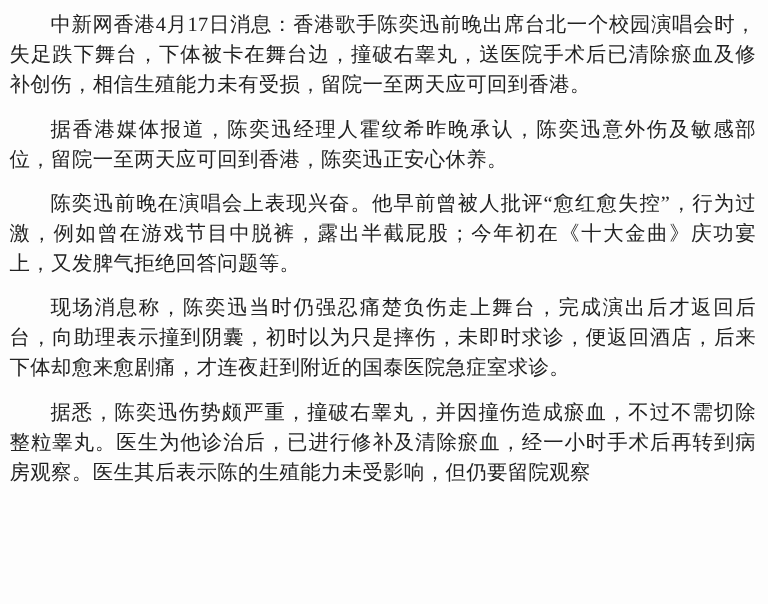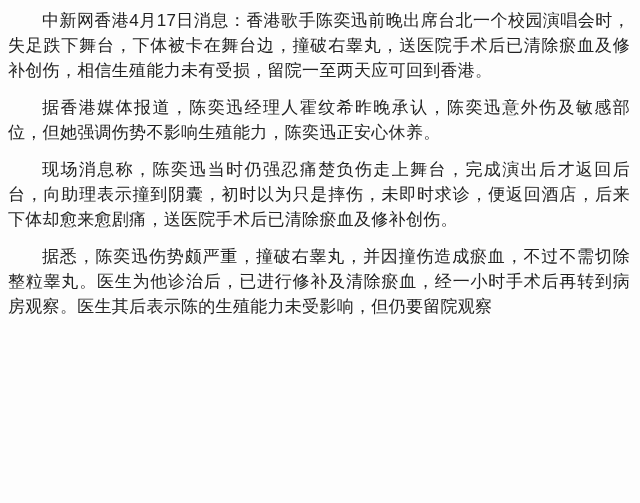--- a/index.html
+++ b/index.html
@@ -8,21 +8,21 @@
     background: #e8e8e8;
   }
   .page {
     position: relative;
     width: 640px;
     height: 503px;
     box-sizing: border-box;
     background: #fdfdfd;
     overflow: hidden;
     padding: 8px 10px 18px 8px;
-    font-family: Liberation Sans, sans-serif;
+    font-family: Liberation Serif, serif;
   }
   .article {
     width: 100%;
   }
   .para {
     margin: 0 0 12px 0;
     font-size: 17px;
     line-height: 25px;
     color: #222222;
     text-indent: 2em;
@@ -30,17 +30,18 @@
     letter-spacing: 0.3px;
     word-break: break-all;
   }
 </style>
 </head>
 <body>
 
 <div class="page">
   <div class="article">
     <p class="para">中新网香港4月17日消息：香港歌手陈奕迅前晚出席台北一个校园演唱会时，失足跌下舞台，下体被卡在舞台边，撞破右睾丸，送医院手术后已清除瘀血及修补创伤，相信生殖能力未有受损，留院一至两天应可回到香港。</p>
-    <p class="para">据香港媒体报道，陈奕迅经理人霍纹希昨晚承认，陈奕迅意外伤及敏感部位，但她强调伤势不影响生殖能力，陈奕迅正安心休养。</p>
-    <p class="para">现场消息称，陈奕迅当时仍强忍痛楚负伤走上舞台，完成演出后才返回后台，向助理表示撞到阴囊，初时以为只是摔伤，未即时求诊，便返回酒店，后来下体却愈来愈剧痛，送医院手术后已清除瘀血及修补创伤。</p>
+    <p class="para">据香港媒体报道，陈奕迅经理人霍纹希昨晚承认，陈奕迅意外伤及敏感部位，留院一至两天应可回到香港，陈奕迅正安心休养。</p>
+    <p class="para">陈奕迅前晚在演唱会上表现兴奋。他早前曾被人批评“愈红愈失控”，行为过激，例如曾在游戏节目中脱裤，露出半截屁股；今年初在《十大金曲》庆功宴上，又发脾气拒绝回答问题等。</p>
+    <p class="para">现场消息称，陈奕迅当时仍强忍痛楚负伤走上舞台，完成演出后才返回后台，向助理表示撞到阴囊，初时以为只是摔伤，未即时求诊，便返回酒店，后来下体却愈来愈剧痛，才连夜赶到附近的国泰医院急症室求诊。</p>
     <p class="para">据悉，陈奕迅伤势颇严重，撞破右睾丸，并因撞伤造成瘀血，不过不需切除整粒睾丸。医生为他诊治后，已进行修补及清除瘀血，经一小时手术后再转到病房观察。医生其后表示陈的生殖能力未受影响，但仍要留院观察</p>
   </div>
 </div>
 
 </body></html>

